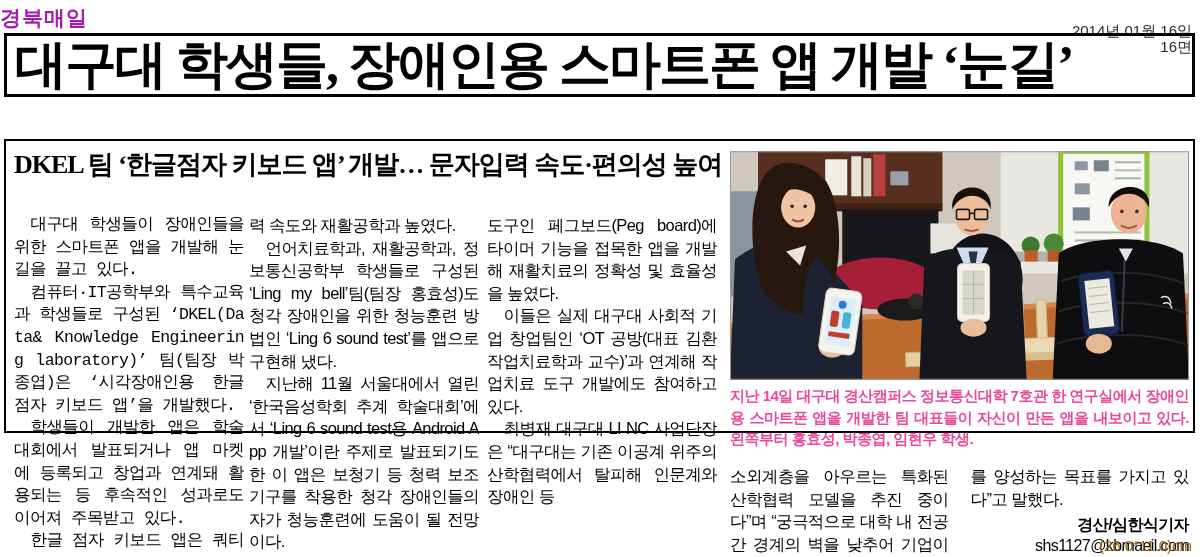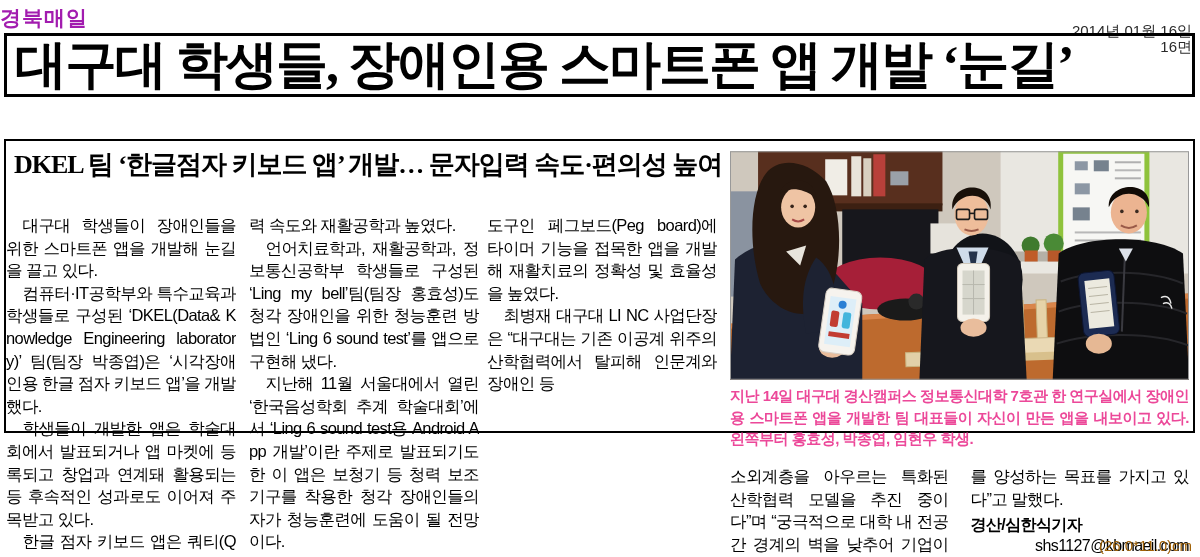--- a/index.html
+++ b/index.html
@@ -20,31 +20,31 @@
                border:2px solid #000;box-sizing:border-box;margin-top:22px;}
   .subhead{position:absolute;left:8px;top:6px;width:700px;
            font-family:"Liberation Serif", serif;font-weight:600;font-size:26px;
            letter-spacing:-1px;white-space:nowrap;}
 
   .col{position:absolute;top:73px;width:230px;height:339px;overflow:hidden;
        font-size:16.5px;line-height:22.6px;letter-spacing:-0.6px;
        text-align:justify;word-break:break-all;}
   .col p{margin:0;}
   .col p.ind{text-indent:1em;}
-  .c1{left:0;} .c2{left:243px;} .c3{left:481px;}
+  .c1{left:8px;font-family:Liberation Mono, monospace;} .c2{left:243px;} .c3{left:481px;}
 
   .photo-wrap{position:absolute;left:724px;top:10px;width:459px;height:229px;
               background:#cfc8bd;overflow:hidden;}
   .caption{position:absolute;left:724px;top:244px;width:459px;font-size:15px;
            font-weight:bold;line-height:21.5px;letter-spacing:-0.5px;
            text-align:justify;word-break:break-all;color:#ec4899;}
   .mini-row{position:absolute;left:724px;top:324px;width:459px;display:flex;gap:22px;}
   .mini{width:221px;font-size:16.5px;line-height:22.5px;letter-spacing:-0.6px;
         text-align:justify;word-break:break-all;}
-  .byline{margin-top:4px;font-weight:bold;font-size:16px;line-height:21px;}
+  .byline{margin-top:4px;text-align:right;font-weight:bold;font-size:16px;line-height:21px;}
   .email{text-align:right;font-size:16px;line-height:21px;font-weight:normal;}
 
   .size-note{position:absolute;right:8px;top:537px;font-size:15px;color:#a16207;}
 </style>
 </head>
 <body>
 
 <div class="masthead">경북매일</div>
 <div class="dateblock">
   <div>2014년 01월 16일</div>
@@ -65,20 +65,21 @@
     <p class="ind">한글 점자 키보드 앱은 쿼티(QW→ERTY), 천지인 등 기존 스마트폰 문자입력 방식이 아닌 6점 점자를 활용한 방식으로 시각장애인들의 문자입</p>
   </div>
   <div class="col c2">
     <p>력 속도와 재활공학과 높였다.</p>
     <p class="ind">언어치료학과, 재활공학과, 정보통신공학부 학생들로 구성된 ‘Ling my bell’팀(팀장 홍효성)도 청각 장애인을 위한 청능훈련 방법인 ‘Ling 6 sound test’를 앱으로 구현해 냈다.</p>
     <p class="ind">지난해 11월 서울대에서 열린 ‘한국음성학회 추계 학술대회’에서 ‘Ling 6 sound test용 Android App 개발’이란 주제로 발표되기도 한 이 앱은 보청기 등 청력 보조기구를 착용한 청각 장애인들의 자가 청능훈련에 도움이 될 전망이다.</p>
     <p class="ind">이외에도 ‘OT(Occupational Thera→py) App’ 팀(팀장 임현우)은 작업치료</p>
   </div>
   <div class="col c3">
     <p>도구인 페그보드(Peg board)에 타이머 기능을 접목한 앱을 개발해 재활치료의 정확성 및 효율성을 높였다.</p>
+    <p class="ind">이들은 실제 대구대 사회적 기업 창업팀인 ‘OT 공방(대표 김환 작업치료학과 교수)’과 연계해 작업치료 도구 개발에도 참여하고 있다.</p>
     <p class="ind">최병재 대구대 LI NC 사업단장은 “대구대는 기존 이공계 위주의 산학협력에서 탈피해 인문계와 장애인 등</p>
   </div>
 
   <div class="photo-wrap">
     <svg width="459" height="229" viewBox="0 0 458 228" xmlns="http://www.w3.org/2000/svg">
 
       <rect x="0" y="0" width="458" height="228" fill="#cfc8bd"></rect>
       <rect x="0" y="40" width="40" height="105" fill="#8a93a0"></rect>
       <g>
         <rect x="28" y="0" width="184" height="54" fill="#582f1e"></rect>

